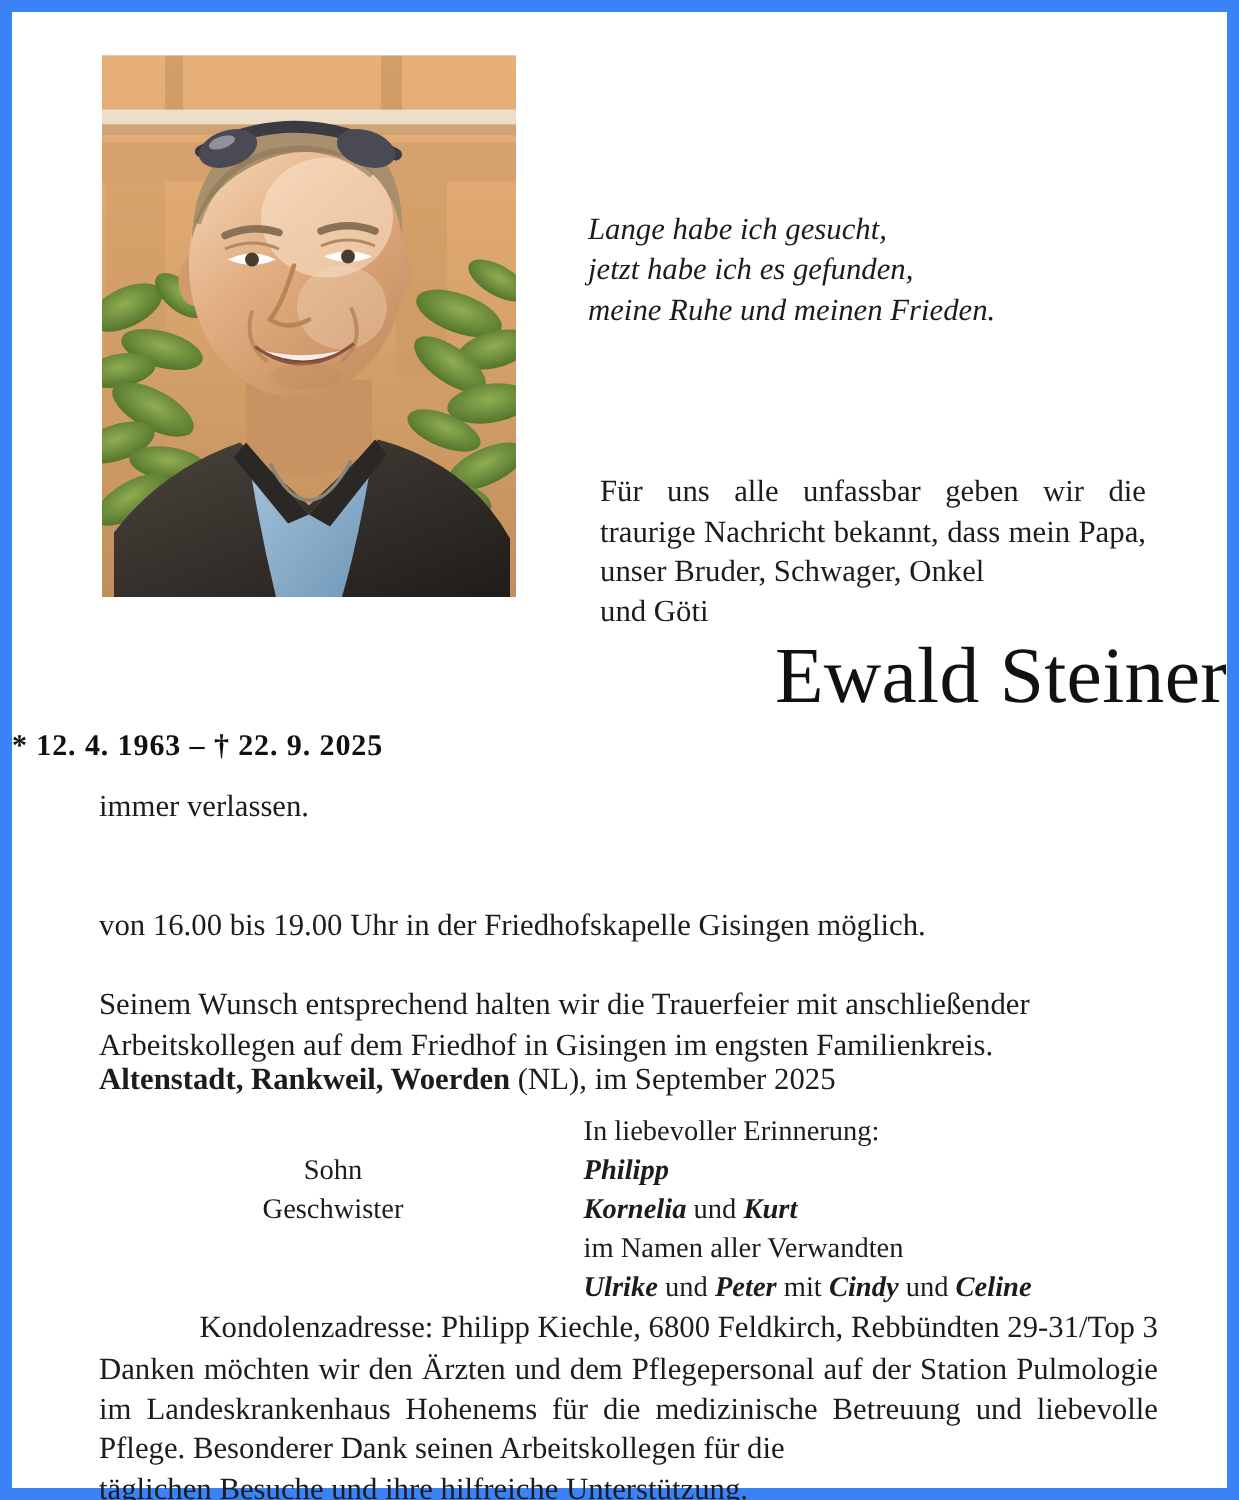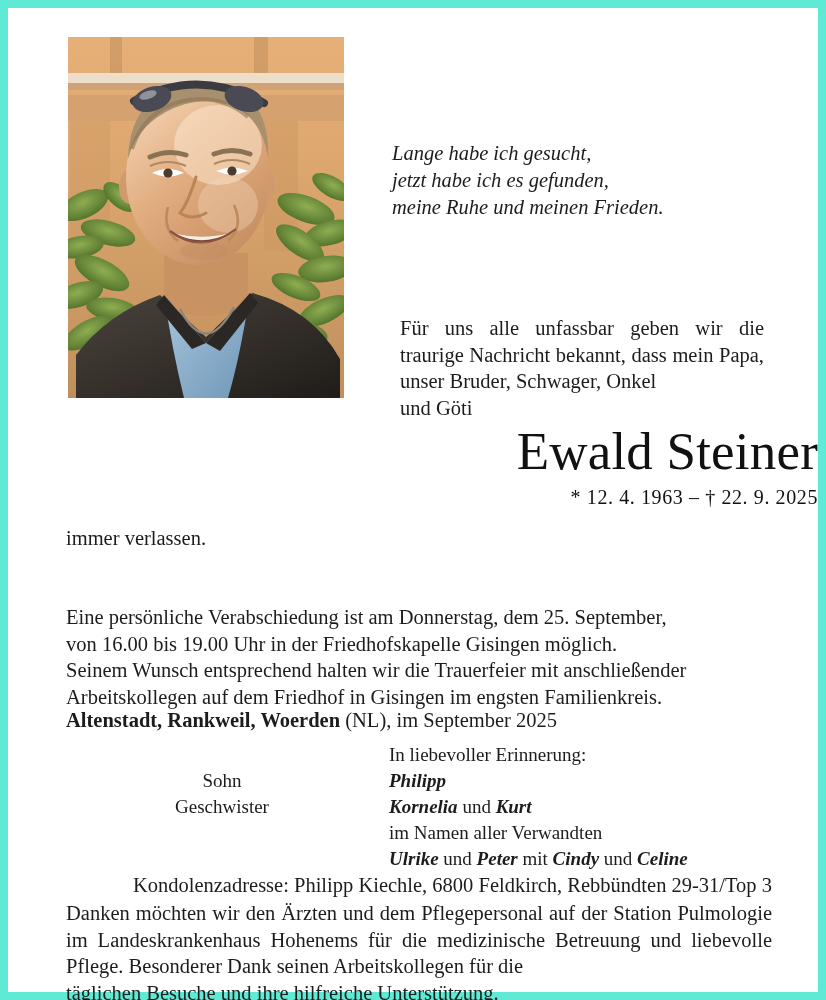--- a/index.html
+++ b/index.html
@@ -8,21 +8,21 @@
     background: #ffffff;
   }
   body {
     font-family: "Liberation Serif", serif;
   }
   .notice {
     position: relative;
     width: 826px;
     height: 1000px;
     box-sizing: border-box;
-    background: #5eead4;
+    background: #3b82f6;
     padding: 8px;
     overflow: hidden;
   }
   .paper {
     position: relative;
     width: 100%;
     height: 100%;
     background: #ffffff;
     box-sizing: border-box;
   }
@@ -75,23 +75,23 @@
     font-size: 53px;
     line-height: 58px;
     letter-spacing: 0.2px;
     color: #111111;
   }
   .dates {
     position: absolute;
     left: 0;
     right: 0;
     top: 478px;
-    text-align: right;
+    text-align: left;
     font-size: 20px;
-    font-weight: normal;
+    font-weight: bold;
     letter-spacing: 0.6px;
     color: #111111;
   }
 
   
   .body-block {
     position: absolute;
     left: 58px;
     width: 706px;
     font-size: 20.5px;
@@ -265,21 +265,20 @@
     </div>
 
     <div class="name">Ewald Steiner</div>
     <div class="dates">* 12. 4. 1963 – † 22. 9. 2025</div>
 
     <div class="body-block b1">
       <div class="lastline">immer verlassen.</div>
     </div>
 
     <div class="body-block b2">
-      <span>Eine persönliche Verabschiedung ist am Donnerstag, dem 25. September,</span>
       <div class="lastline">von 16.00 bis 19.00 Uhr in der Friedhofskapelle Gisingen möglich.</div>
     </div>
 
     <div class="body-block b3">
       <span>Seinem Wunsch entsprechend halten wir die Trauerfeier mit anschließender</span>
       <div class="lastline">Arbeitskollegen auf dem Friedhof in Gisingen im engsten Familienkreis.</div>
     </div>
 
     <div class="body-block b4">
       <b>Altenstadt, Rankweil, Woerden</b><span> (NL), im September 2025</span>

